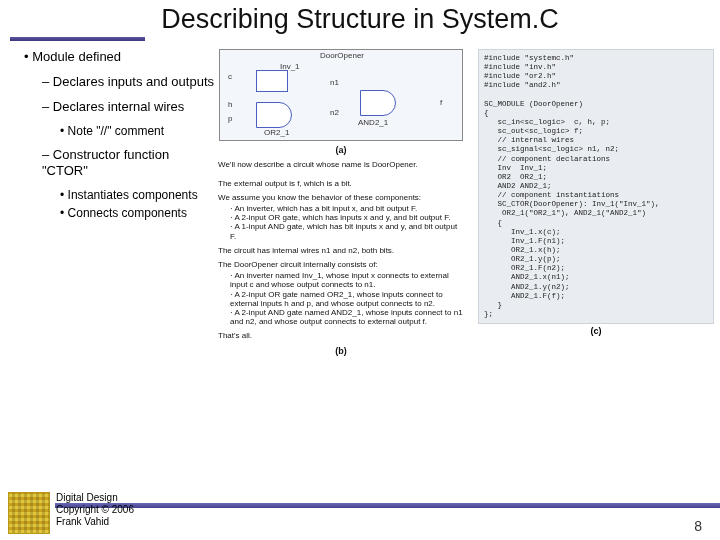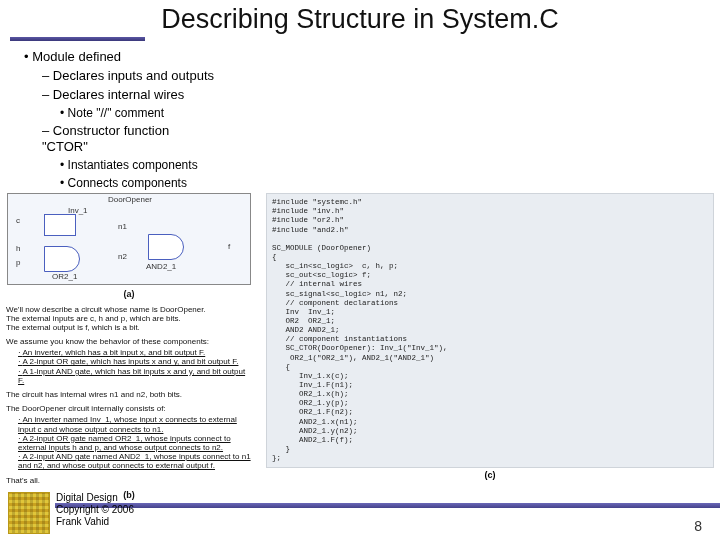--- a/index.html
+++ b/index.html
@@ -21,52 +21,51 @@
   }
   .title-bar {
     height: 4px;
     width: 135px;
     background: linear-gradient(#5a56a3,#3a377a);
     margin-left: 10px;
   }
   .content {
     display: flex;
     padding: 8px 6px 0 6px;
-    flex-direction: column;
   }
   .left {
     width: 212px;
     font-size: 13px;
     line-height: 1.22;
   }
   .left ul { margin: 0; padding-left: 18px; list-style: none; }
   .b1 > li::before { content: "•  "; }
   .b2 { padding-left: 14px; }
   .b2 > li::before { content: "–  "; }
   .b3 { padding-left: 18px; font-size: 12px; }
   .b3 > li::before { content: "•  "; }
   .b1 > li { margin-bottom: 2px; }
-  .b2 > li { margin: 3px 0; }
+  .b2 > li { margin: 9px 0; }
   .b3 > li { margin: 3px 0; }
 
   .right {
     flex: 1;
     position: relative;
     display: flex;
   }
   .mid {
     width: 260px;
     font-size: 8px;
     line-height: 1.15;
     color: #111;
     padding-right: 14px;
   }
   .mid .para { margin: 5px 0; }
   .mid ul { margin: 2px 0; padding-left: 12px; }
-  .mid li { list-style: none; text-decoration: underline; }
+  .mid li { list-style: none; }
   .mid li::before { content: "· "; }
   .caption { text-align: center; font-weight: bold; font-size: 9px; margin-top: 4px; }
 
   .diagram {
     border: 1px solid #888;
     background: #f3f6fb;
     height: 92px;
     width: 244px;
     position: relative;
     margin: 0 auto 2px;
@@ -159,21 +158,21 @@
         <span class="lbl" style="top:28px;left:110px">n1</span>
         <span class="lbl" style="top:58px;left:110px">n2</span>
         <div class="gate and" style="top:40px;left:140px"></div>
         <span class="lbl" style="top:68px;left:138px">AND2_1</span>
         <span class="lbl" style="top:48px;left:220px">f</span>
       </div>
       <div class="caption">(a)</div>
 
       <div class="para">
         <span>We'll now describe a circuit whose name is DoorOpener.</span><br>
-        <span>The external inputs are c, h and p, which are bits.</span><br>
+        <br>
         <span>The external output is f, which is a bit.</span>
       </div>
       <div class="para">
         <span>We assume you know the behavior of these components:</span>
         <ul>
           <li>An inverter, which has a bit input x, and bit output F.</li>
           <li>A 2-input OR gate, which has inputs x and y, and bit output F.</li>
           <li>A 1-input AND gate, which has bit inputs x and y, and bit output F.</li>
         </ul>
       </div>

